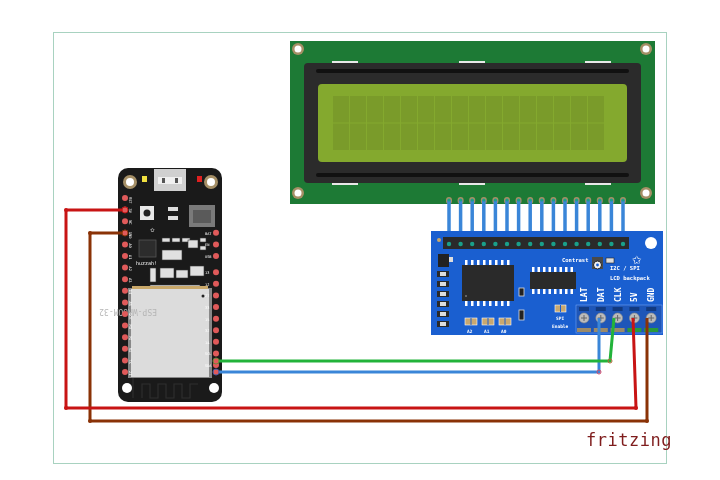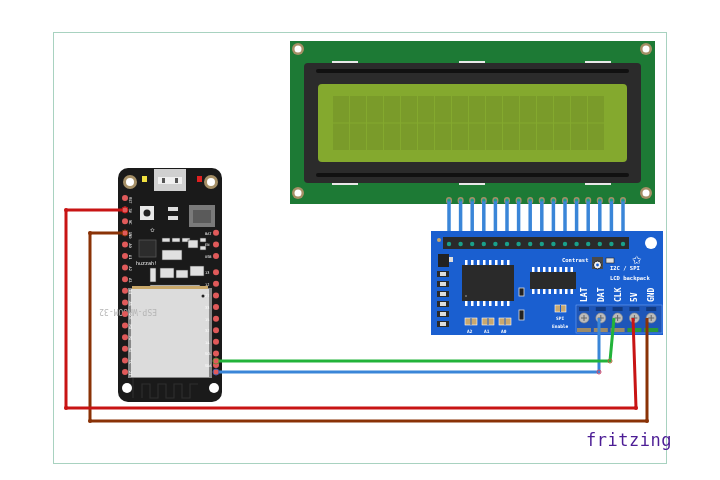--- a/index.html
+++ b/index.html
@@ -1,19 +1,19 @@
 <!DOCTYPE html>
 <html><head>
   <meta charset="utf-8">
   <style>
     html, body { margin: 0; padding: 0; background: #ffffff; }
     body { width: 720px; height: 480px; position: relative; overflow: hidden; font-family: "DejaVu Sans Mono", monospace; }
     #stage { position: absolute; left: 0; top: 0; width: 720px; height: 480px; }
     .frame { position: absolute; left: 53px; top: 32px; width: 614px; height: 432px; border: 1px solid #a8d2c0; box-sizing: border-box; }
-    .brand { position: absolute; left: 586px; top: 430px; font-family: "DejaVu Sans Mono", monospace; font-size: 17px; color: #4c1d95; letter-spacing: 0.5px; }
+    .brand { position: absolute; left: 586px; top: 430px; font-family: "DejaVu Sans Mono", monospace; font-size: 17px; color: #7f1d1d; letter-spacing: 0.5px; }
     svg text { font-family: "DejaVu Sans Mono", monospace; }
   </style>
 </head>
 <body>
 
 <div id="stage">
   <div class="frame"></div>
 
   <svg width="720" height="480" viewBox="0 0 720 480" style="position:absolute;left:0;top:0;">
 

